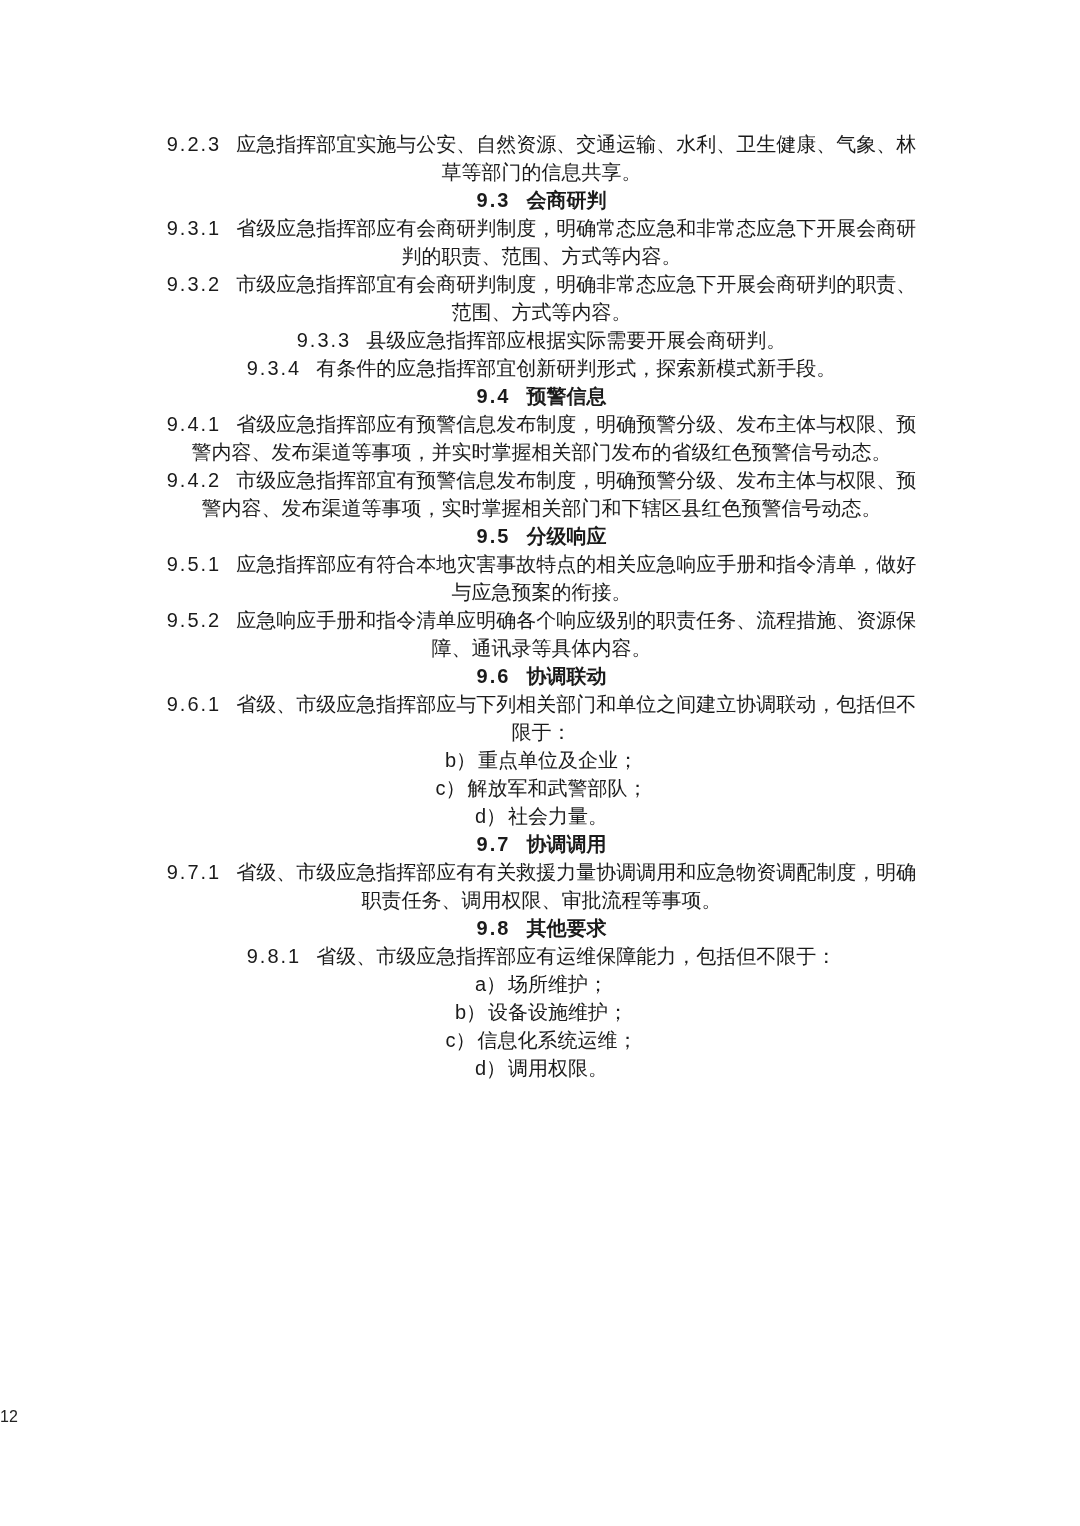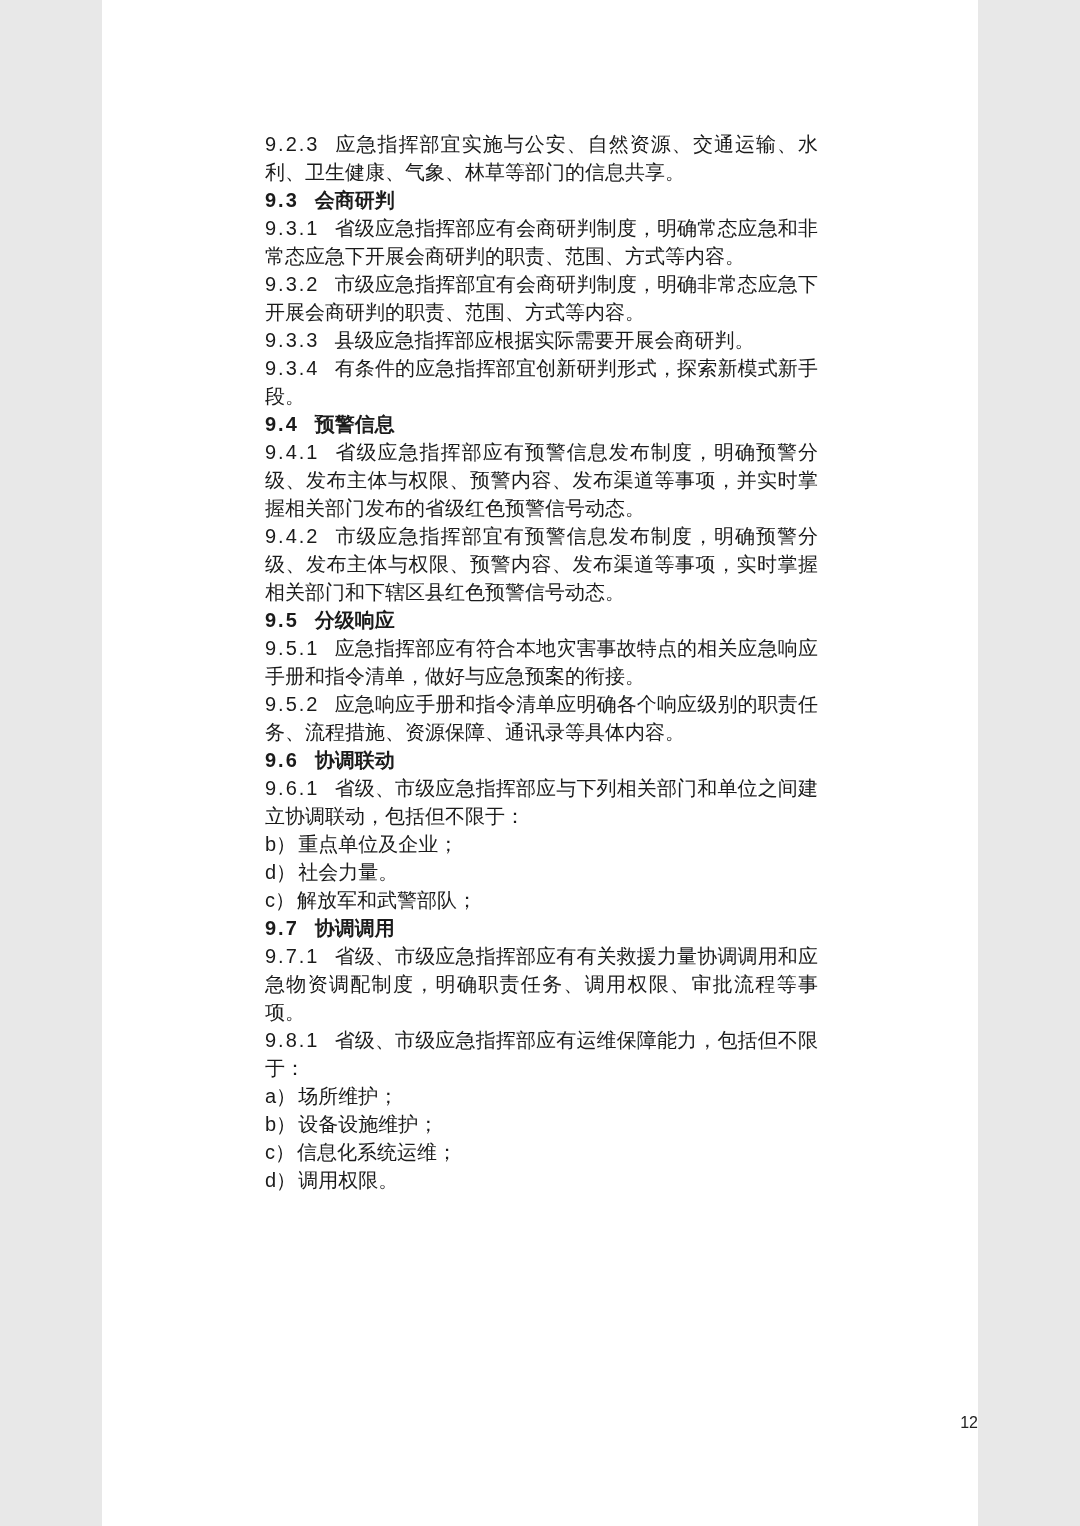--- a/index.html
+++ b/index.html
@@ -2,39 +2,40 @@
 <html><head>
 <meta charset="utf-8">
 <style>
   html, body {
     margin: 0;
     padding: 0;
     background: #e8e8e8;
   }
   .page {
     position: relative;
-    width: 876px;
+    width: 1080px;
     height: 1526px;
     margin: 0 auto;
     background: #ffffff;
     color: #1b1b1b;
     font-family: "Liberation Sans", sans-serif;
     overflow: hidden;
   }
   .doc {
     position: absolute;
     top: 130px;
     left: 163px;
     right: 160px;
     font-size: 20px;
     line-height: 28px;
   }
   .doc p, .doc h2 {
     margin: 0;
     padding: 0;
+    text-align: center;
   }
   .clause {
     text-align: justify;
     text-justify: inter-character;
   }
   .clause .num {
     margin-right: 15px;
     letter-spacing: 2px;
     white-space: nowrap;
   }
@@ -51,24 +52,24 @@
   .list-item {
     padding-left: 37px;
     text-align: justify;
   }
   .list-item .label {
     margin-right: 2px;
     white-space: nowrap;
   }
   .page-number {
     position: absolute;
-    bottom: 94px;
+    bottom: 100px;
     left: 0;
     right: 0;
-    text-align: right;
+    text-align: left;
     font-size: 16px;
     color: #222222;
   }
 </style>
 </head>
 <body>
 
 <div class="page">
   <div class="doc">
       <p class="clause"><span class="num">9.2.3</span><span>应急指挥部宜实施与公安、自然资源、交通运输、水利、卫生健康、气象、林草等部门的信息共享。</span></p>
@@ -79,24 +80,25 @@
       <p class="clause"><span class="num">9.3.4</span><span>有条件的应急指挥部宜创新研判形式，探索新模式新手段。</span></p>
       <h2 class="heading"><span class="num">9.4</span><span>预警信息</span></h2>
       <p class="clause"><span class="num">9.4.1</span><span>省级应急指挥部应有预警信息发布制度，明确预警分级、发布主体与权限、预警内容、发布渠道等事项，并实时掌握相关部门发布的省级红色预警信号动态。</span></p>
       <p class="clause"><span class="num">9.4.2</span><span>市级应急指挥部宜有预警信息发布制度，明确预警分级、发布主体与权限、预警内容、发布渠道等事项，实时掌握相关部门和下辖区县红色预警信号动态。</span></p>
       <h2 class="heading"><span class="num">9.5</span><span>分级响应</span></h2>
       <p class="clause"><span class="num">9.5.1</span><span>应急指挥部应有符合本地灾害事故特点的相关应急响应手册和指令清单，做好与应急预案的衔接。</span></p>
       <p class="clause"><span class="num">9.5.2</span><span>应急响应手册和指令清单应明确各个响应级别的职责任务、流程措施、资源保障、通讯录等具体内容。</span></p>
       <h2 class="heading"><span class="num">9.6</span><span>协调联动</span></h2>
       <p class="clause"><span class="num">9.6.1</span><span>省级、市级应急指挥部应与下列相关部门和单位之间建立协调联动，包括但不限于：</span></p>
       <p class="list-item"><span class="label">b）</span><span>重点单位及企业；</span></p>
+      <p class="list-item"><span class="label">c）</span><span>解放军和武警部队；</span></p>
       <p class="list-item"><span class="label">d）</span><span>社会力量。</span></p>
-      <p class="list-item"><span class="label">c）</span><span>解放军和武警部队；</span></p>
       <h2 class="heading"><span class="num">9.7</span><span>协调调用</span></h2>
       <p class="clause"><span class="num">9.7.1</span><span>省级、市级应急指挥部应有有关救援力量协调调用和应急物资调配制度，明确职责任务、调用权限、审批流程等事项。</span></p>
+      <h2 class="heading"><span class="num">9.8</span><span>其他要求</span></h2>
       <p class="clause"><span class="num">9.8.1</span><span>省级、市级应急指挥部应有运维保障能力，包括但不限于：</span></p>
       <p class="list-item"><span class="label">a）</span><span>场所维护；</span></p>
       <p class="list-item"><span class="label">b）</span><span>设备设施维护；</span></p>
       <p class="list-item"><span class="label">c）</span><span>信息化系统运维；</span></p>
       <p class="list-item"><span class="label">d）</span><span>调用权限。</span></p>
     </div>
   <div class="page-number">12</div>
 </div>
 
 </body></html>

